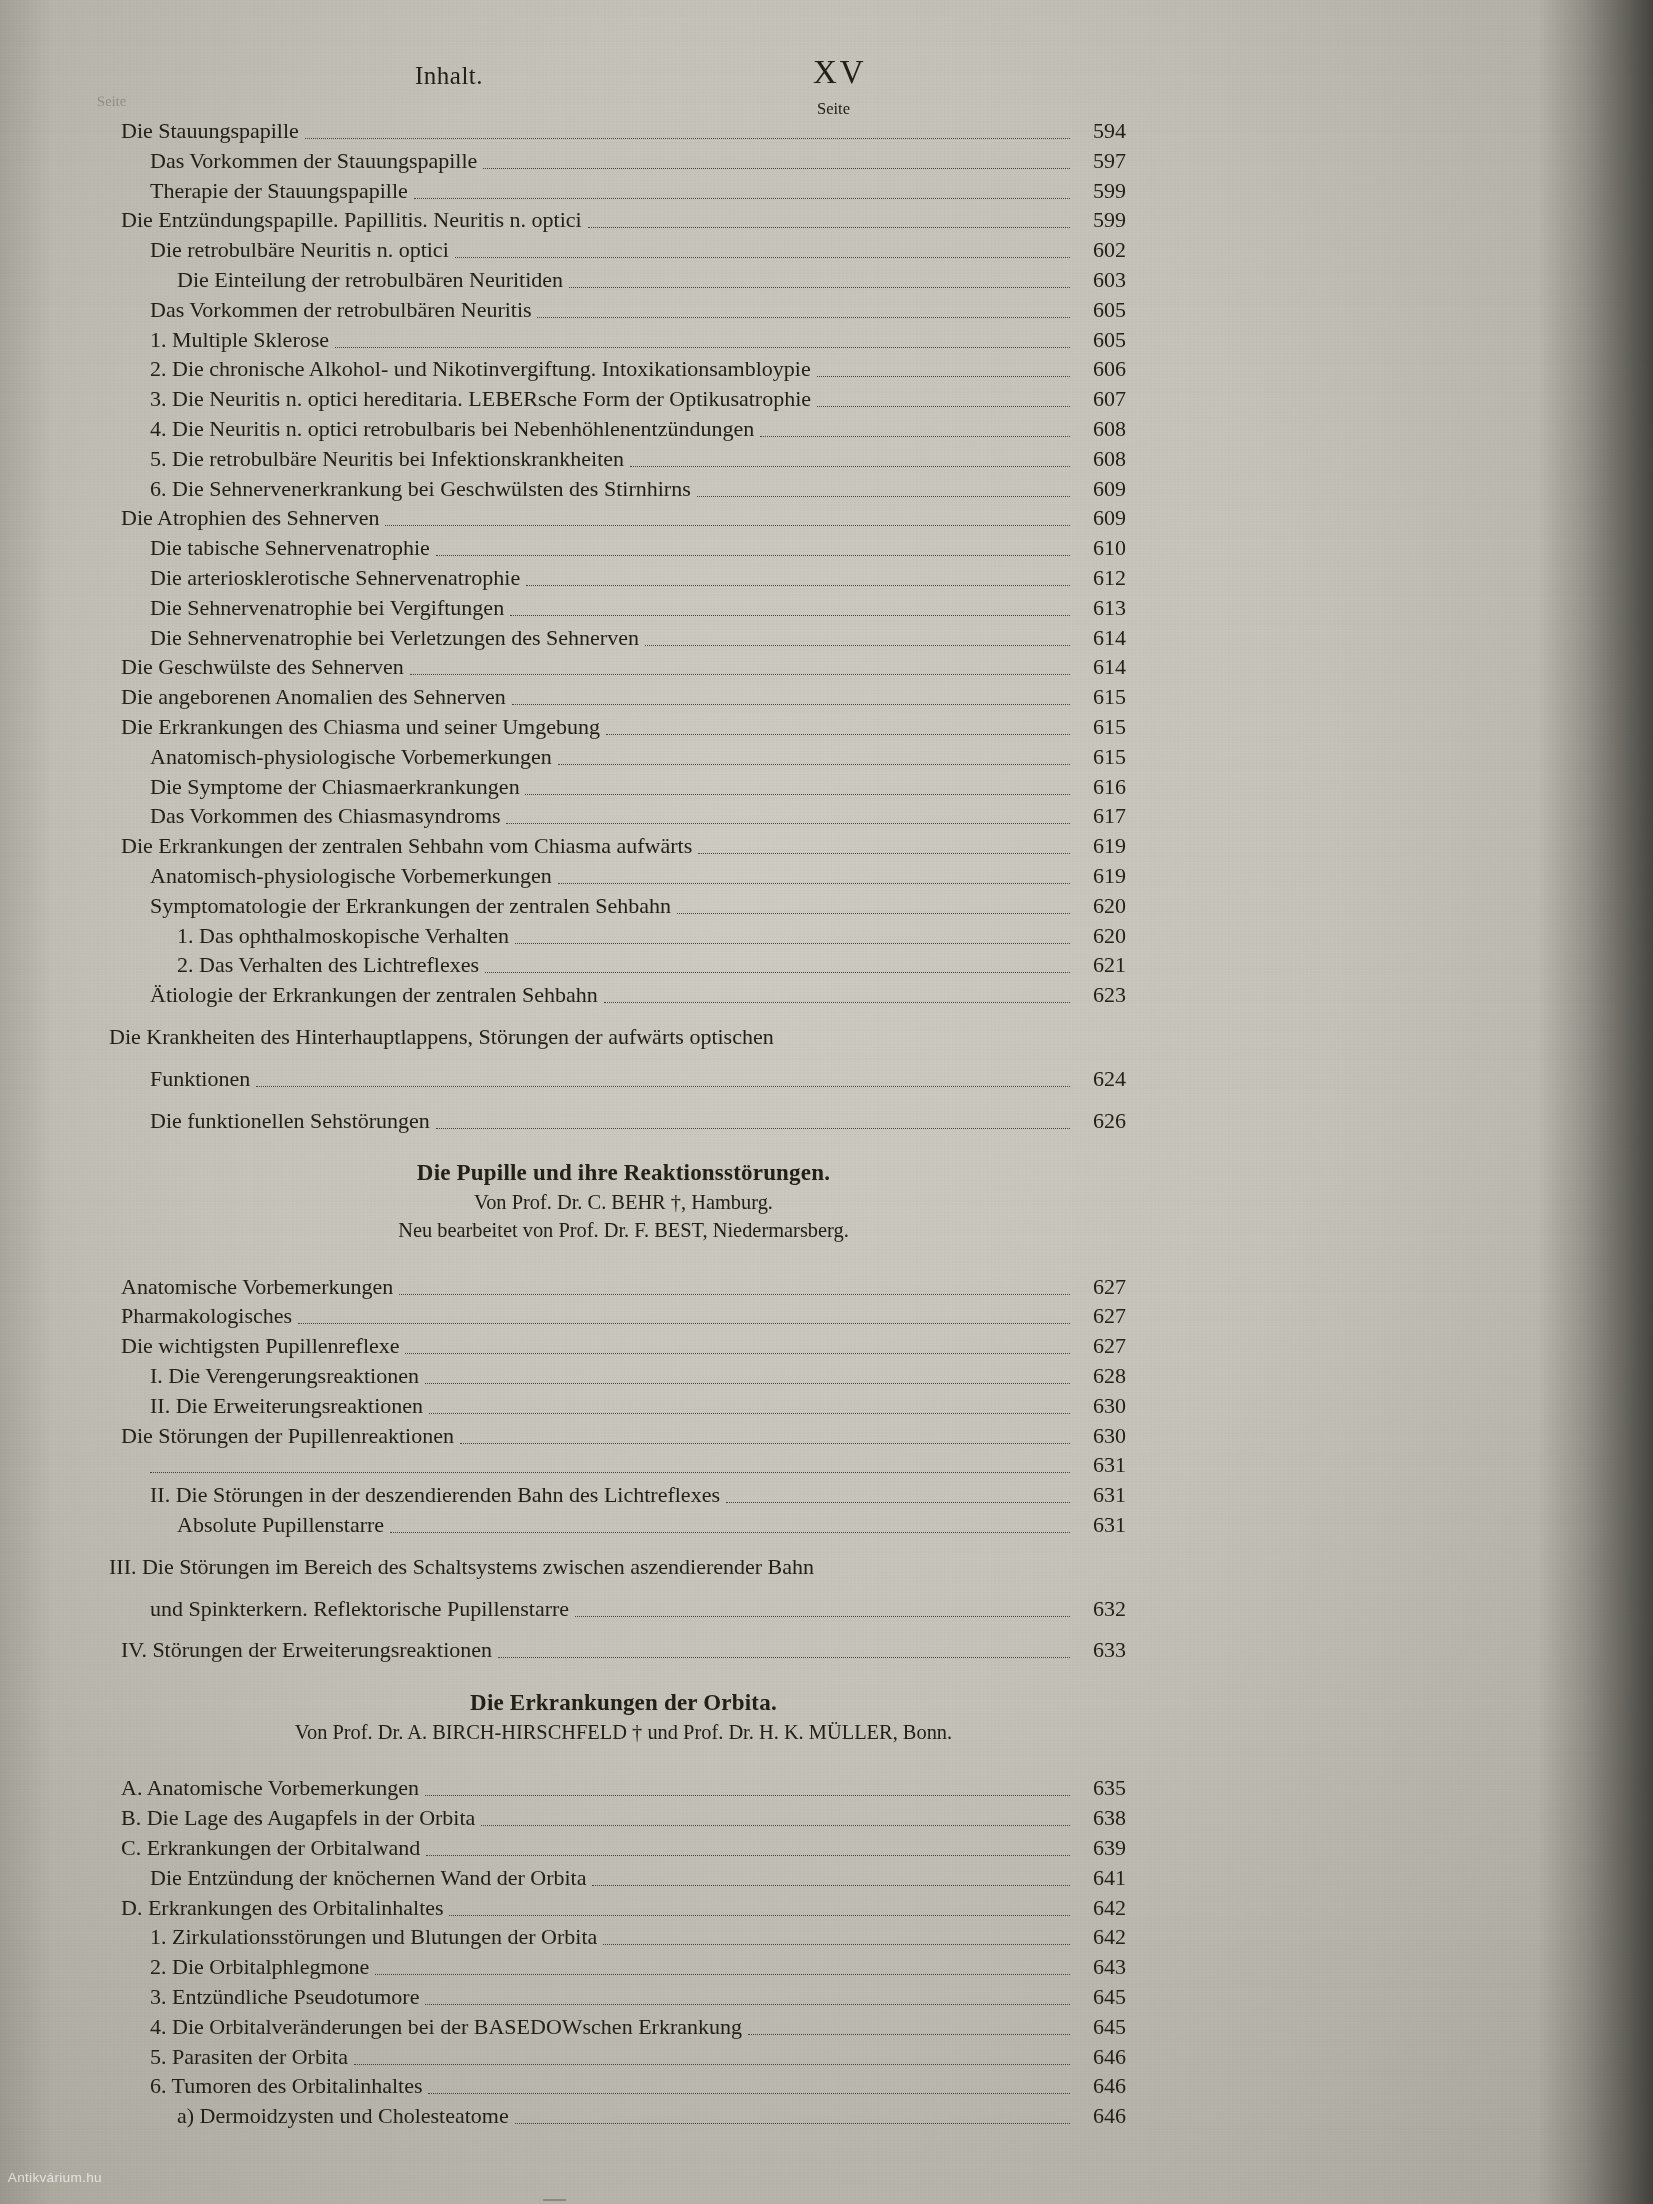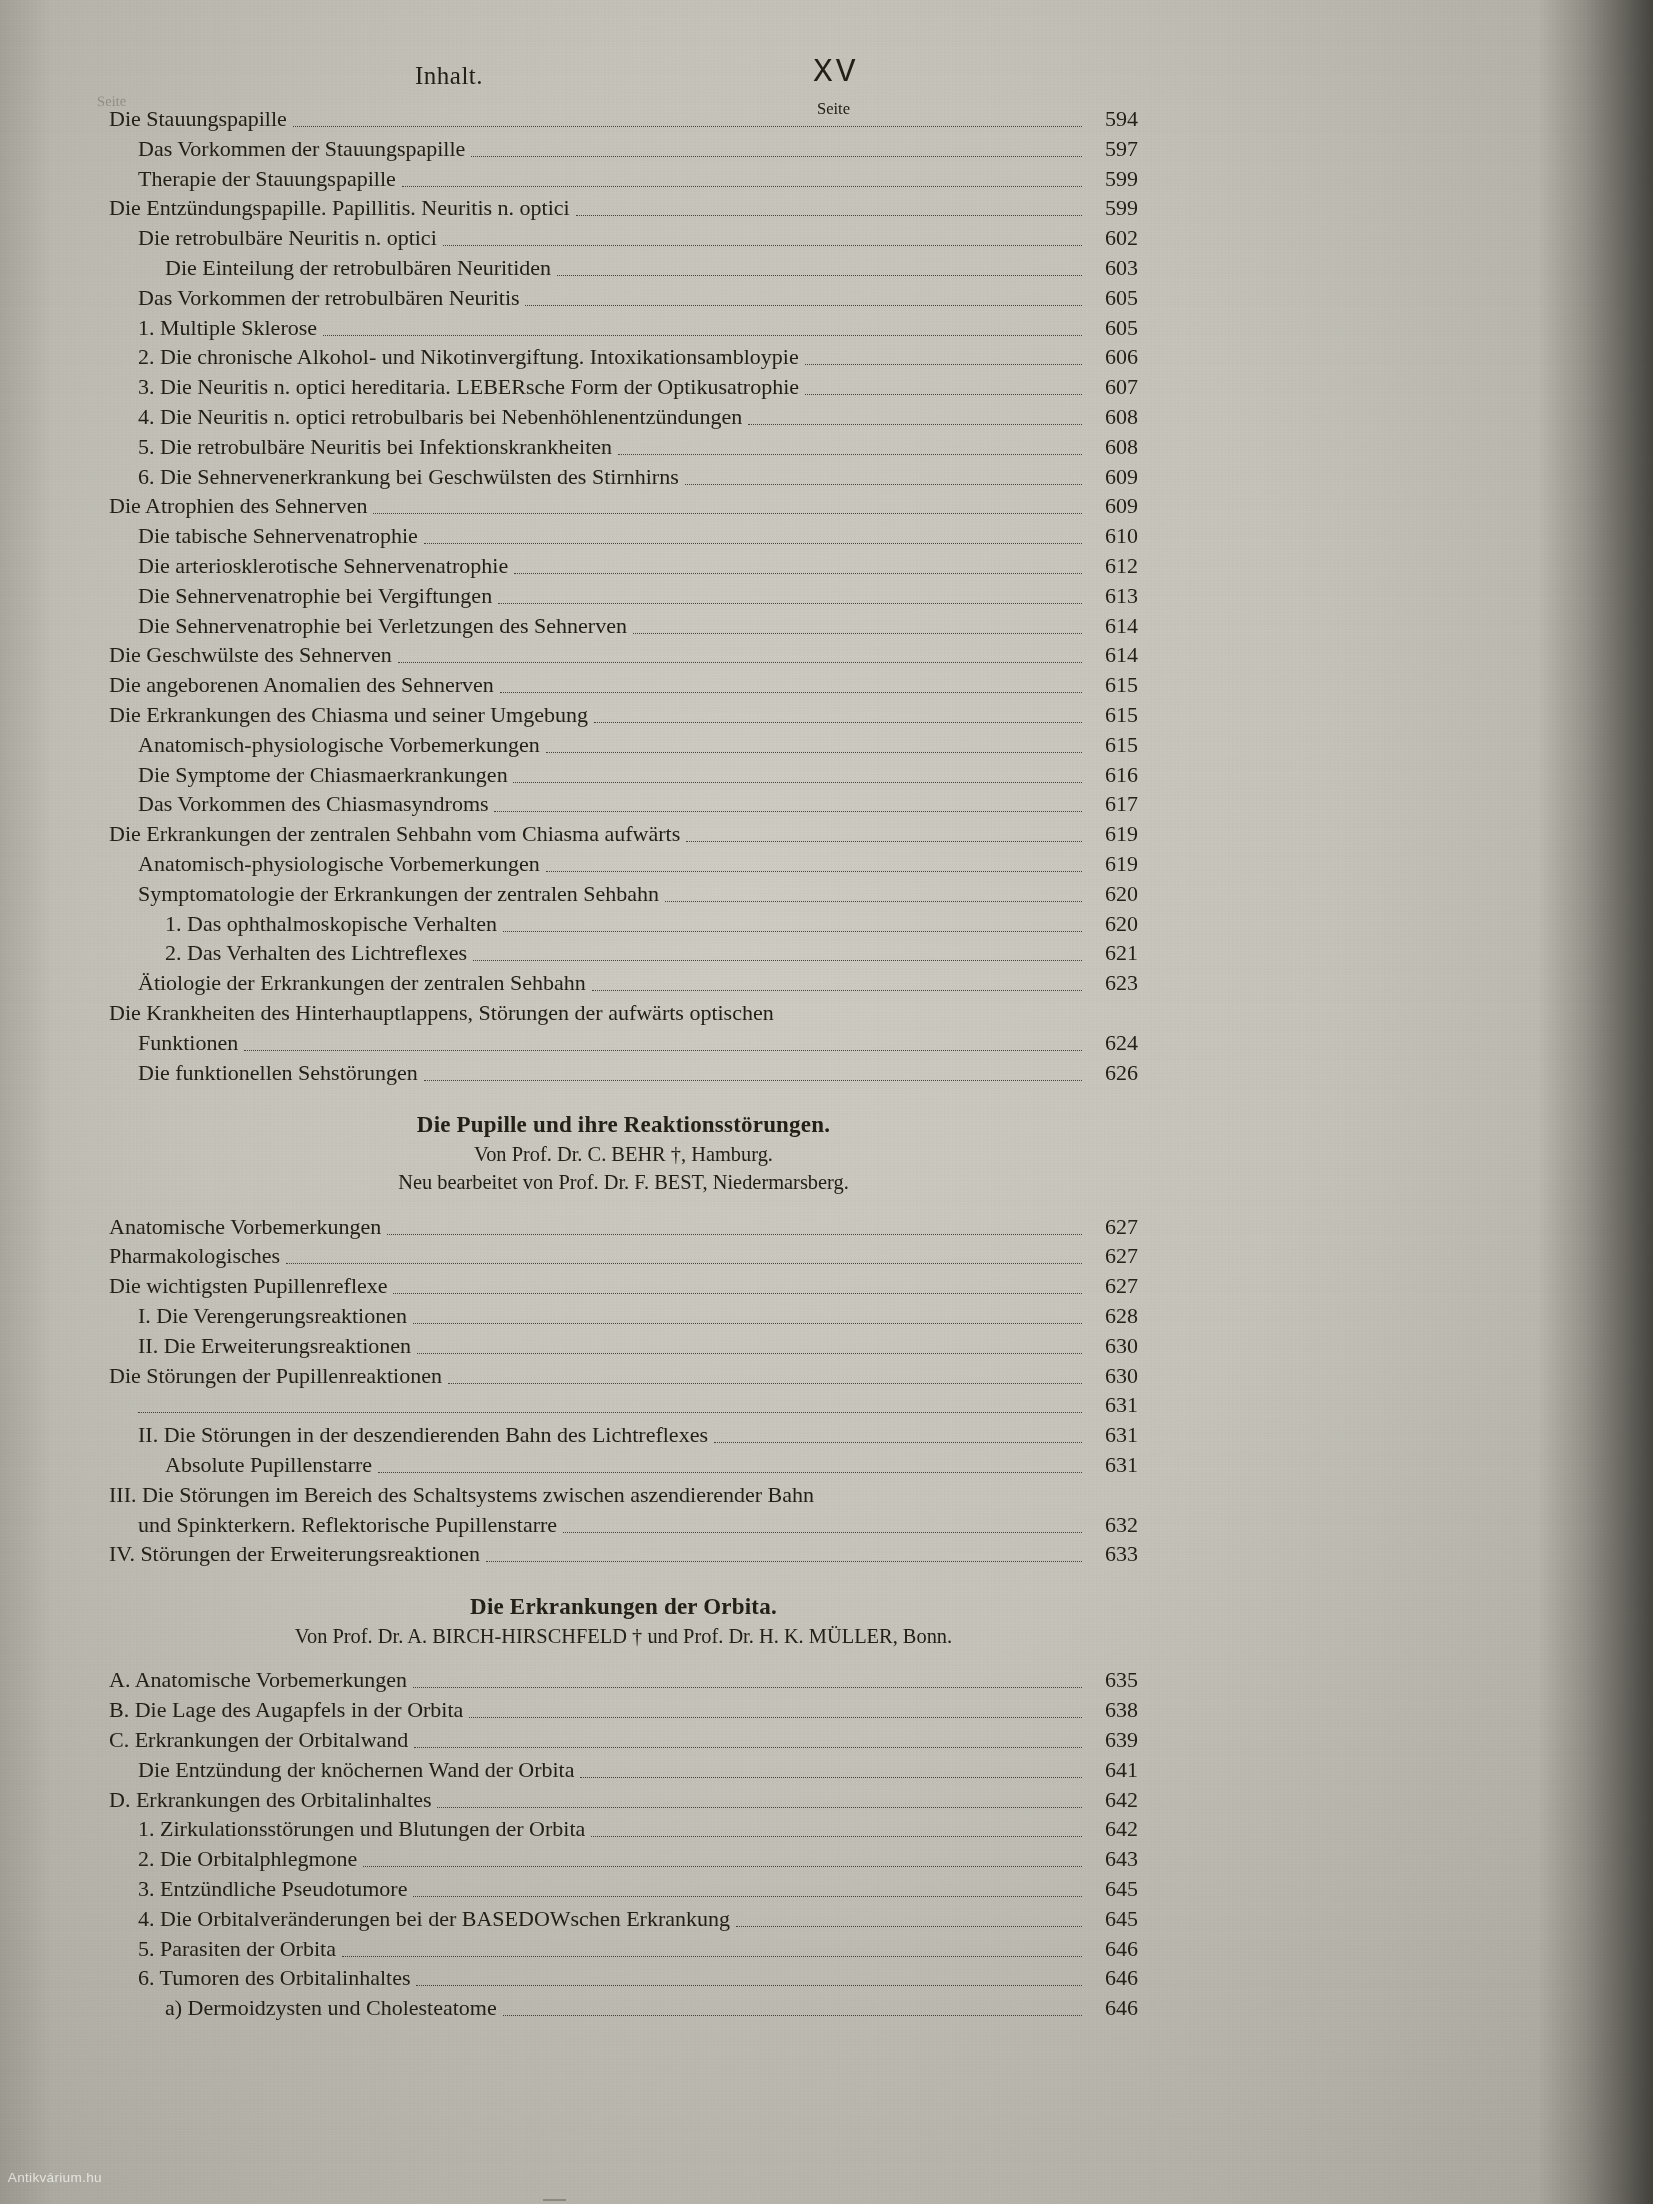--- a/index.html
+++ b/index.html
@@ -65,41 +65,40 @@
     top: 7.8px;
     font-size: 25px;
     letter-spacing: 0.5px;
   }
   .folio {
     position: absolute;
     left: 704px;
     top: 0px;
     font-size: 33px;
     letter-spacing: 2.9px;
-    font-family: Liberation Mono, monospace;
   }
   .seite-label {
     position: absolute;
     left: 708px;
     top: 45px;
     font-size: 16.5px;
   }
   .seite-ghost {
     position: absolute;
     left: -11.6px;
     top: 39px;
     font-size: 14.6px;
     color: rgba(70,66,58,0.35);
     transform: rotate(-1deg);
   }
 
   
   ul.toc {
     list-style: none;
-    margin: 0;
+    margin: 12px;
     padding: 0;
   }
   li.entry {
     display: flex;
     align-items: flex-end;
     font-size: 22px;
     line-height: 1.355;
     white-space: nowrap;
   }
   li.entry .txt {

